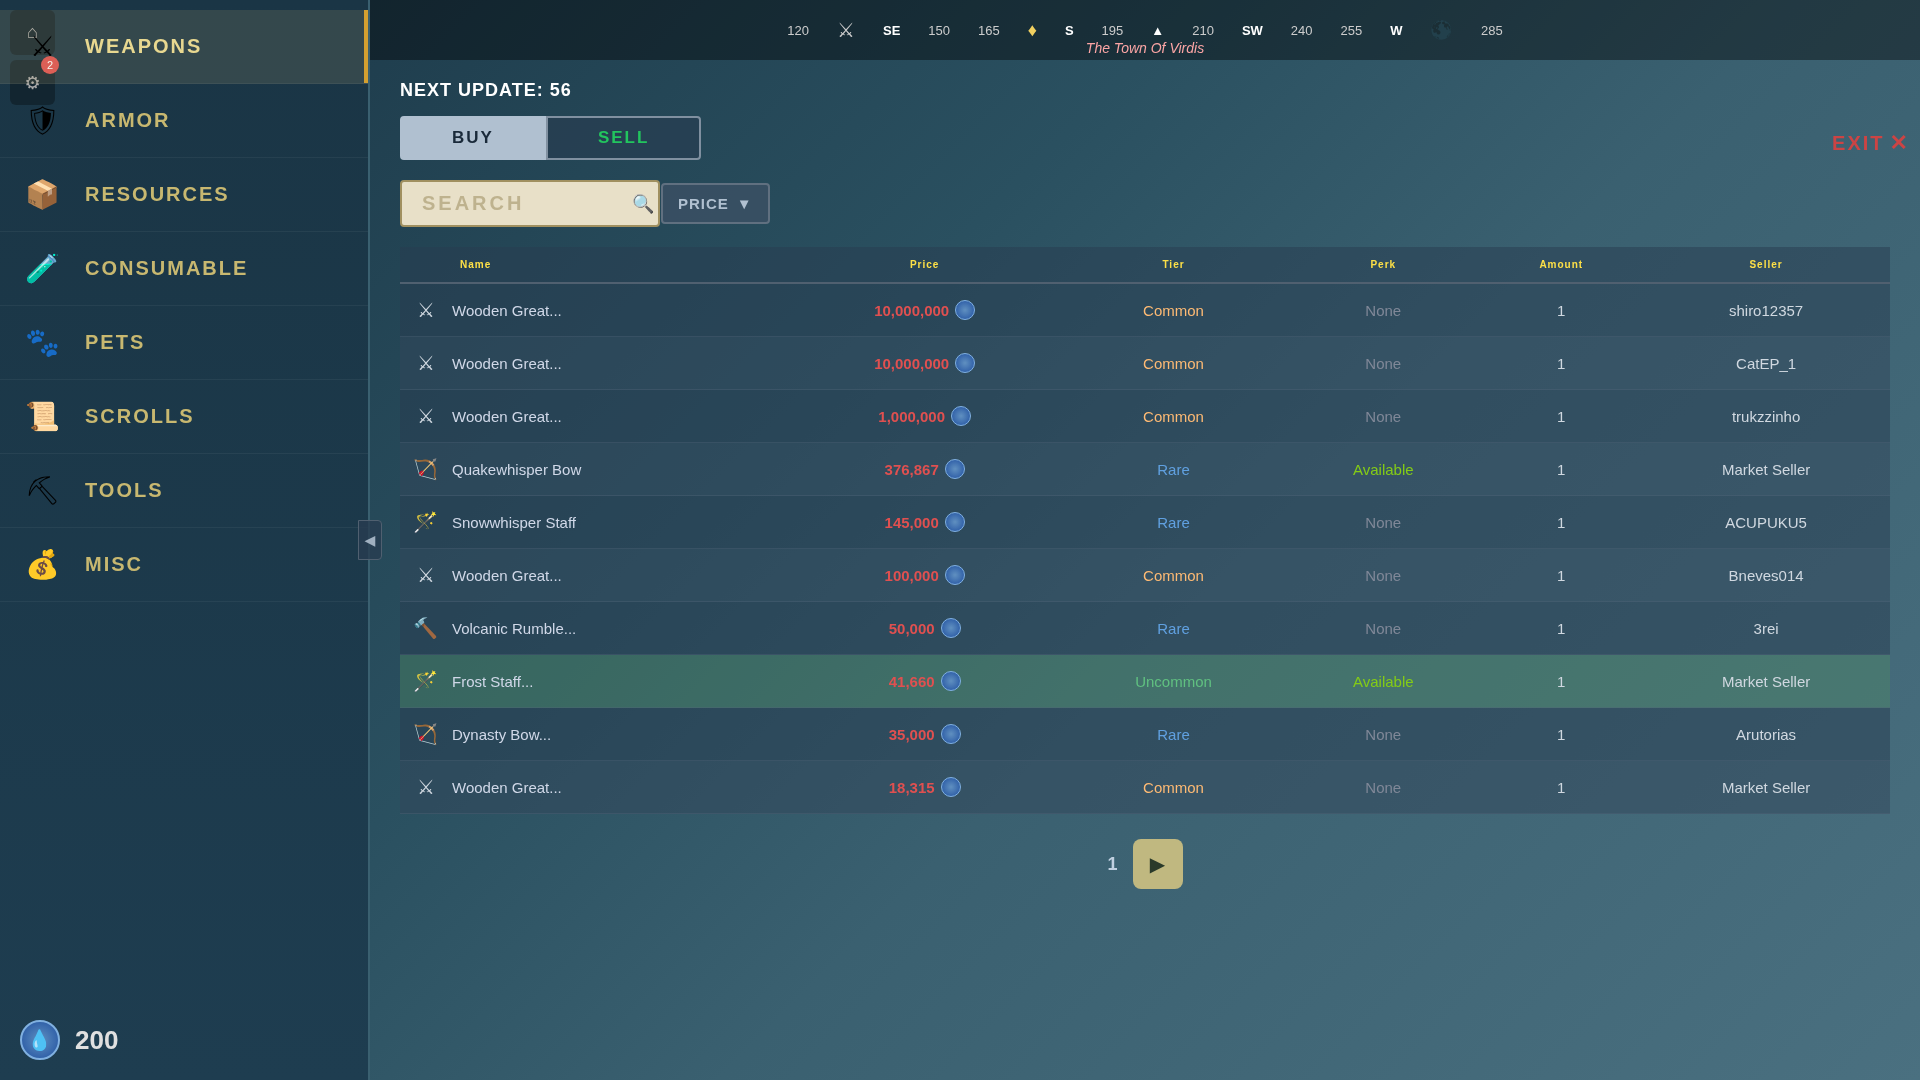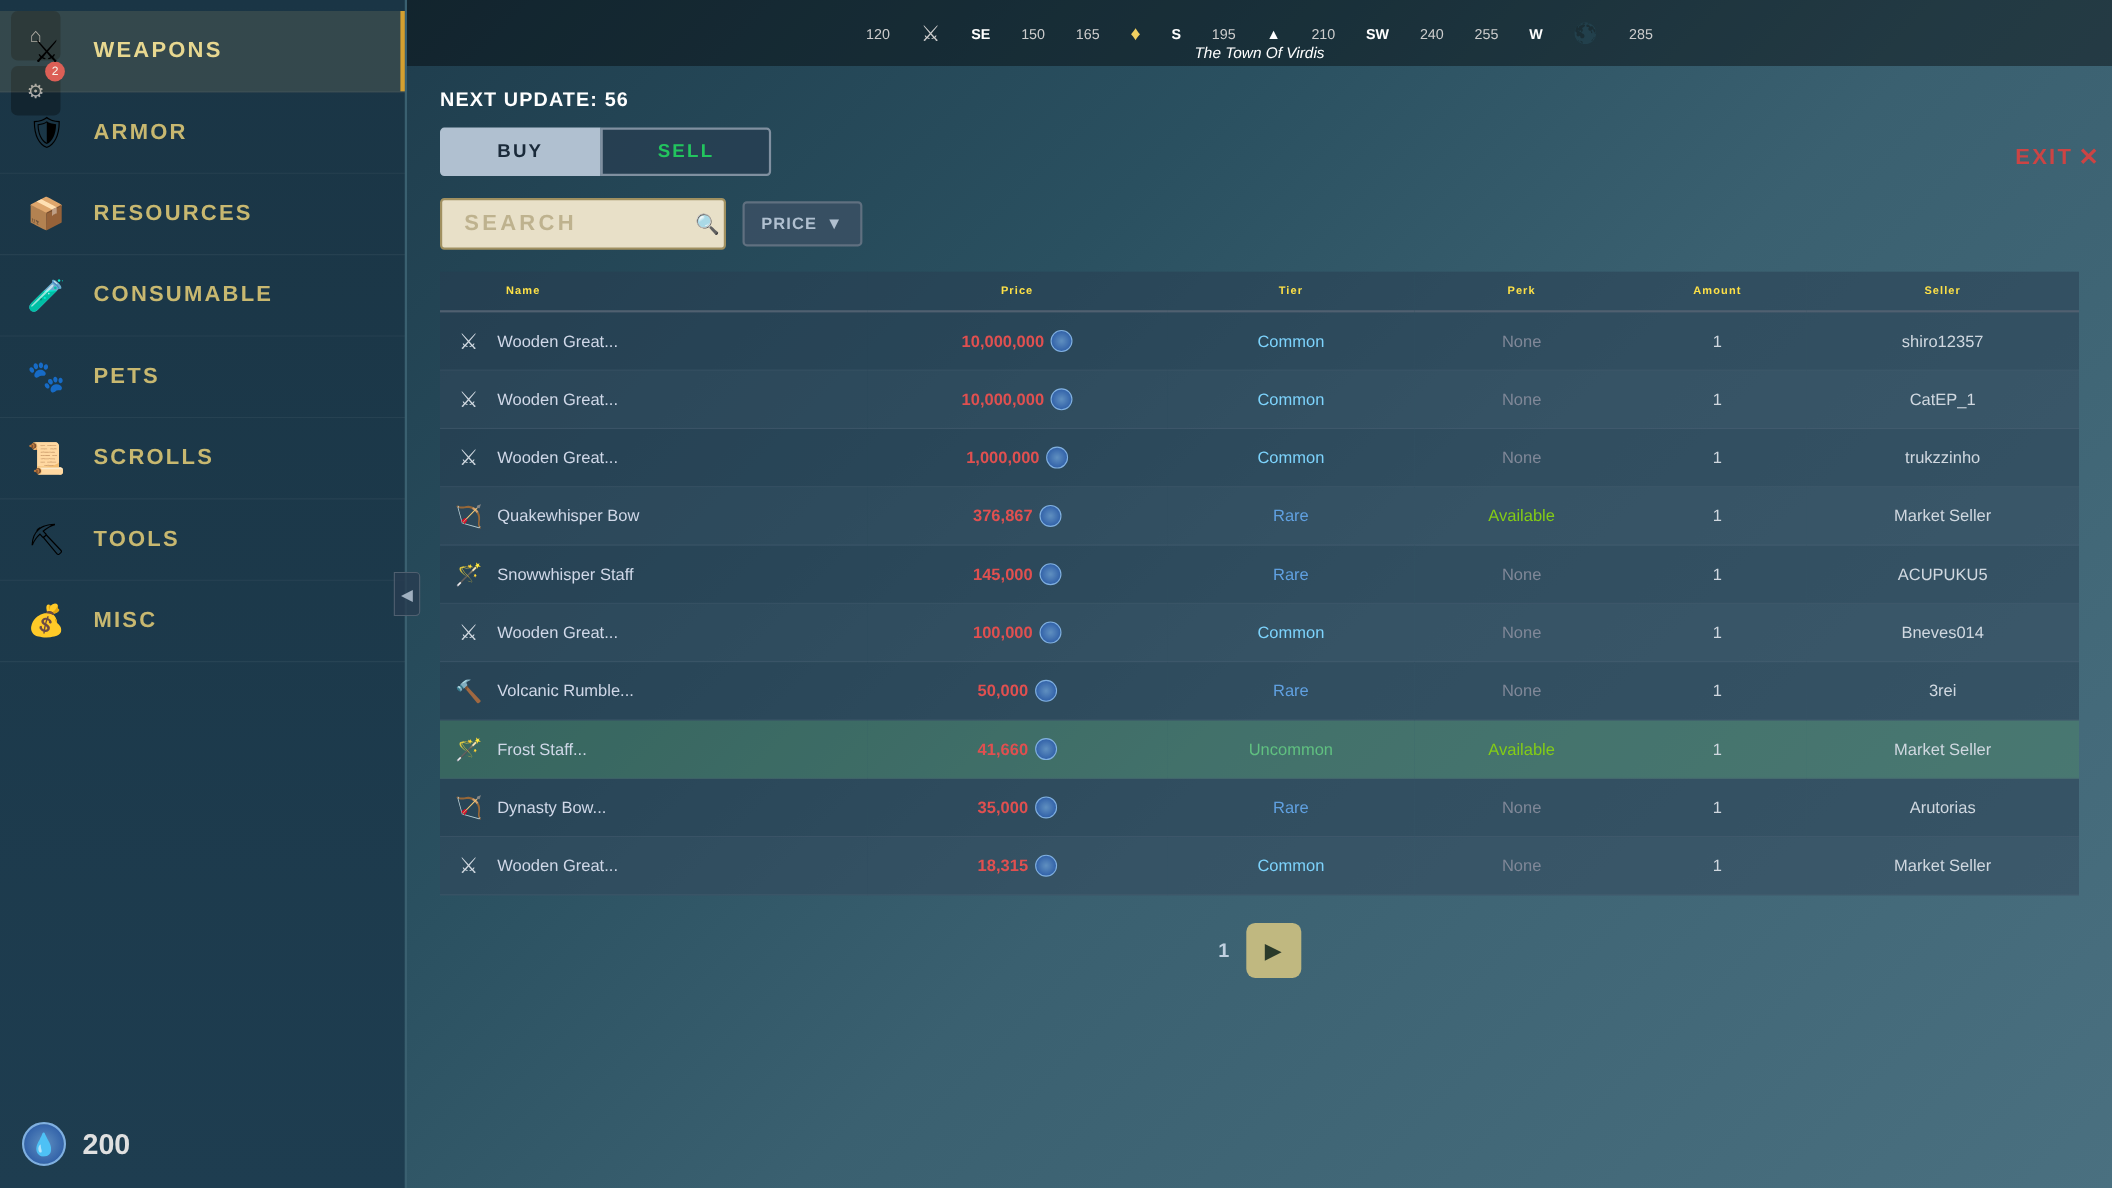--- a/index.html
+++ b/index.html
@@ -38,21 +38,21 @@
       font-size: 13px;
       display: flex;
       flex-direction: column;
       align-items: center;
     }
     .compass-town {
       position: absolute;
       bottom: 4px;
       left: 50%;
       transform: translateX(-50%);
-      color: #ffffff;
+      color: #fca5a5;
       font-size: 14px;
       font-style: italic;
     }
 
     
     .sidebar {
       position: absolute;
       left: 0;
       top: 0;
       width: 370px;
@@ -215,21 +215,21 @@
       font-size: 20px;
       font-weight: bold;
       cursor: pointer;
       letter-spacing: 2px;
     }
 
     
     .search-row {
       display: flex;
       align-items: center;
-      gap: 15px;
+      gap: 1px;
       margin-bottom: 20px;
     }
     .search-input {
       background: transparent;
       border: none;
       outline: none;
       font-size: 20px;
       font-weight: bold;
       letter-spacing: 3px;
       color: #806040;
@@ -307,21 +307,21 @@
     .price-red { color: #e05050; font-weight: bold; }
     .price-coin {
       width: 20px;
       height: 20px;
       background: radial-gradient(circle, #6090c0, #2050a0);
       border-radius: 50%;
       border: 1px solid #80b0e0;
       display: inline-block;
     }
 
-    .tier-common { color: #7dd3fc; margin-top: 22px; }
+    .tier-common { color: #fdba74; margin-top: 22px; }
     .tier-rare { color: #60a0e0; }
     .tier-uncommon { color: #60c080; }
 
     .perk-available { color: #84cc16; margin-top: 41px; }
     .perk-none { color: #808898; }
 
     
     .pagination {
       display: flex;
       align-items: center;

